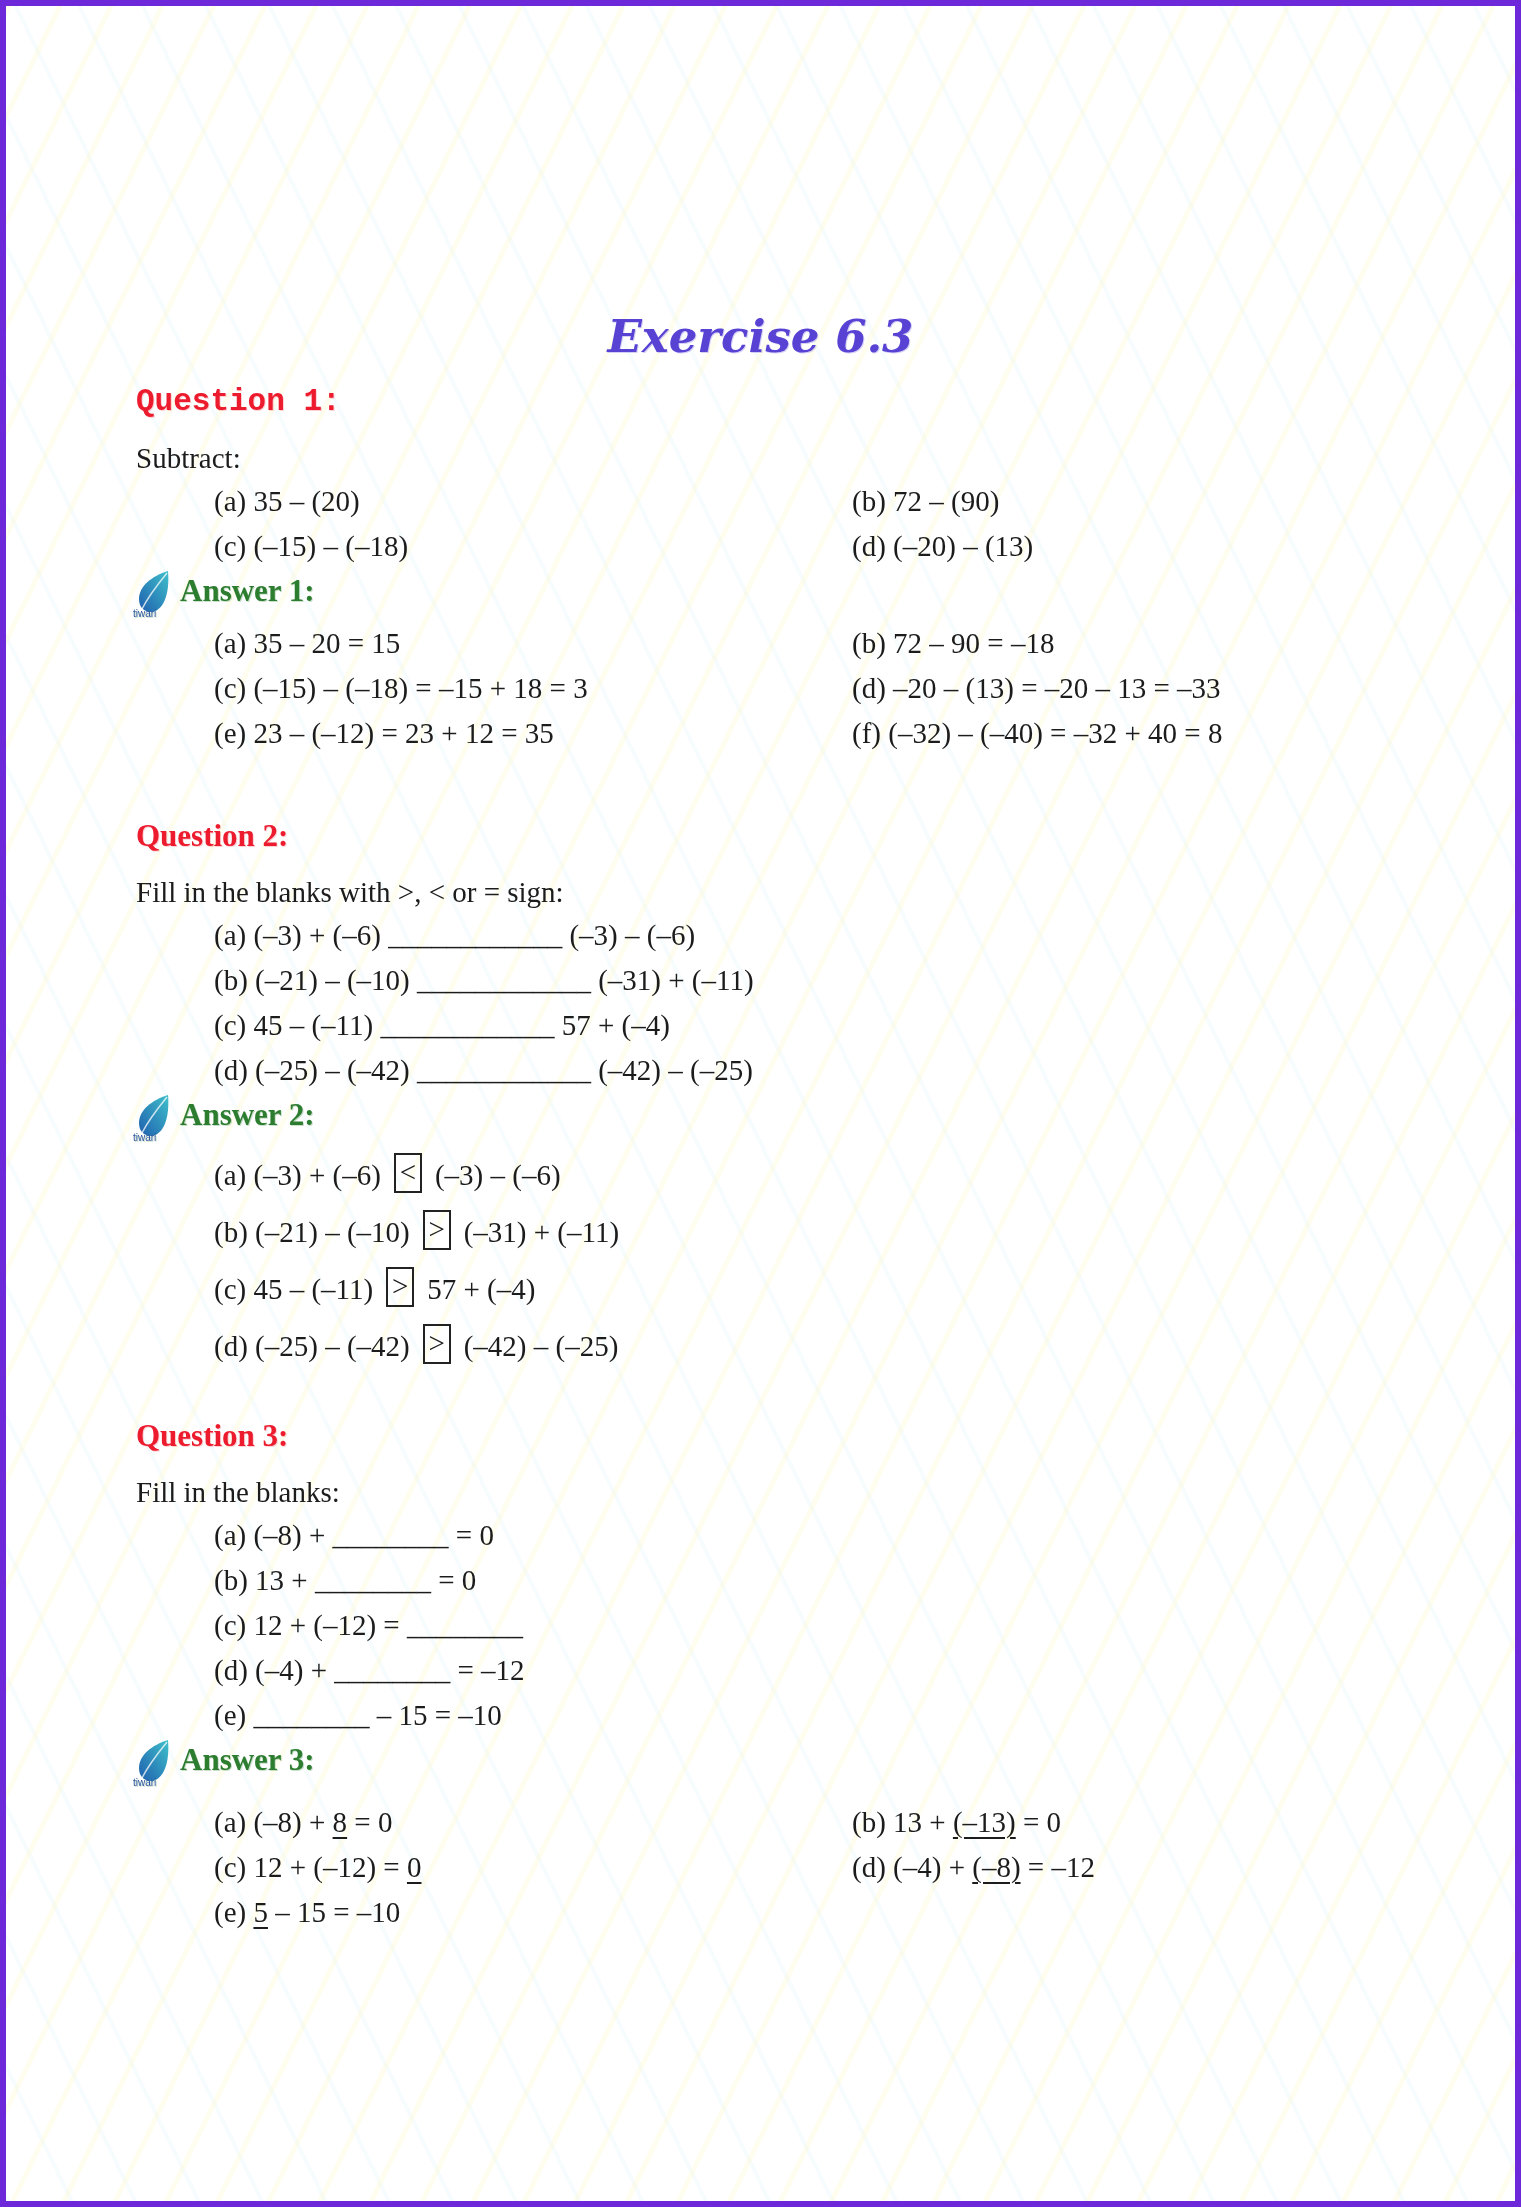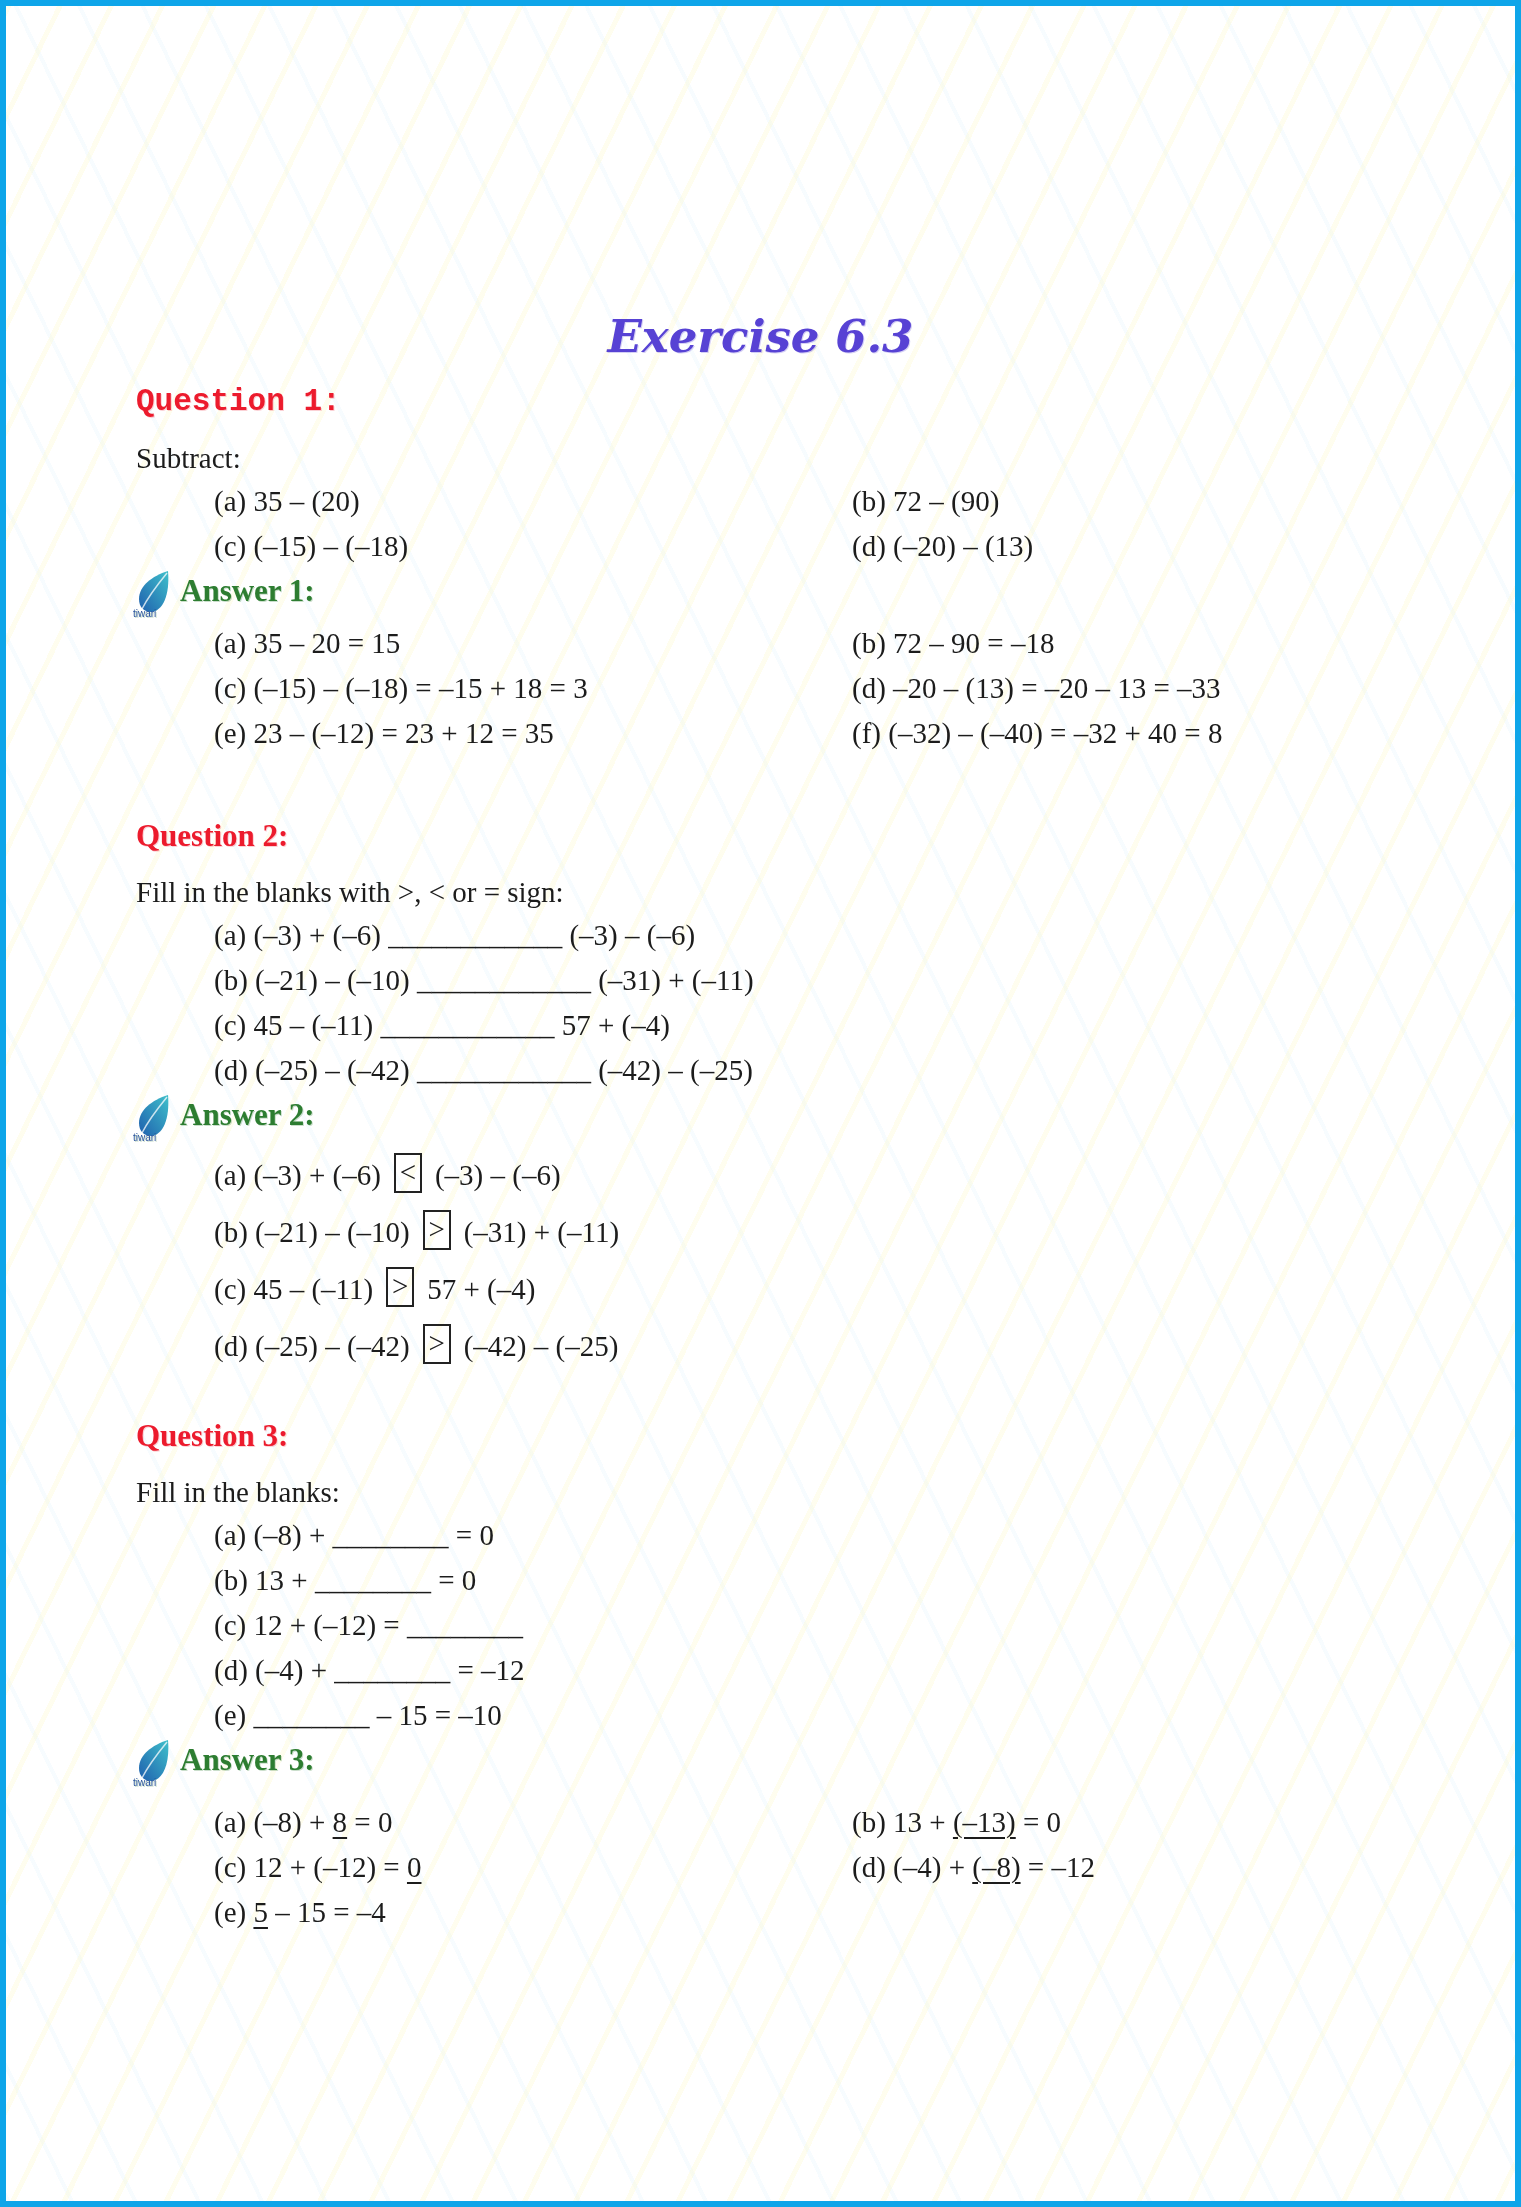--- a/index.html
+++ b/index.html
@@ -1,21 +1,21 @@
 <!DOCTYPE html>
 <html><head>
 <meta charset="utf-8">
 <style>
   html, body { margin: 0; padding: 0; background: #ffffff; }
   .page {
     position: relative;
     width: 1521px;
     height: 2207px;
     box-sizing: border-box;
-    border: 6px solid #0ea5e9;
+    border: 6px solid #6d28d9;
     background: #ffffff;
     overflow: hidden;
     font-family: "Liberation Serif", "DejaVu Serif", serif;
     color: #1c1c1c;
   }
   .watermark {
     position: absolute; inset: 0;
     background-image:
       repeating-linear-gradient(116deg, rgba(253,248,196,0.28) 0 5px, rgba(255,255,255,0) 5px 46px),
       repeating-linear-gradient(64deg, rgba(218,240,252,0.22) 0 4px, rgba(255,255,255,0) 4px 57px);
@@ -189,18 +189,18 @@
     <div class="a3-rows">
       <div class="row2">
         <span class="col-l"><span>(a) (–8) + </span><span class="fill">8</span><span> = 0</span></span>
         <span class="col-r"><span>(b) 13 + </span><span class="fill">(–13)</span><span> = 0</span></span>
       </div>
       <div class="row2">
         <span class="col-l"><span>(c) 12 + (–12) = </span><span class="fill">0</span><span></span></span>
         <span class="col-r"><span>(d) (–4) + </span><span class="fill">(–8)</span><span> = –12</span></span>
       </div>
       <div class="row2">
-        <span class="col-l"><span>(e) </span><span class="fill">5</span><span> – 15 = –4</span></span>
+        <span class="col-l"><span>(e) </span><span class="fill">5</span><span> – 15 = –10</span></span>
       </div>
     </div>
 
   </div>
 </div>
 
 </body></html>

